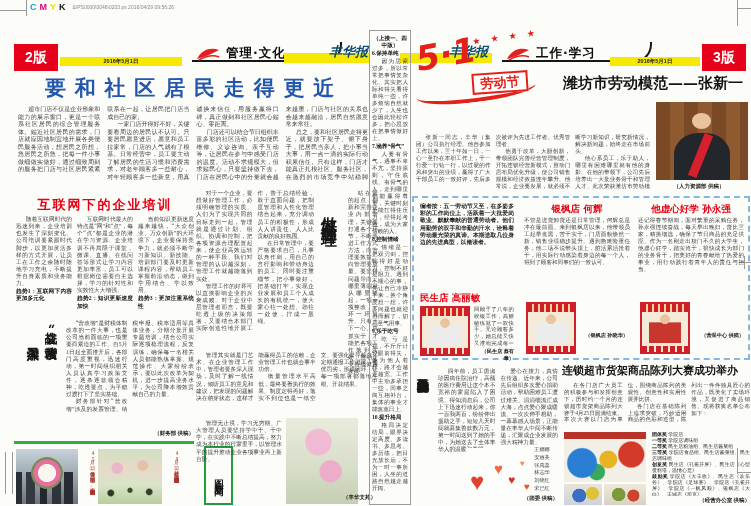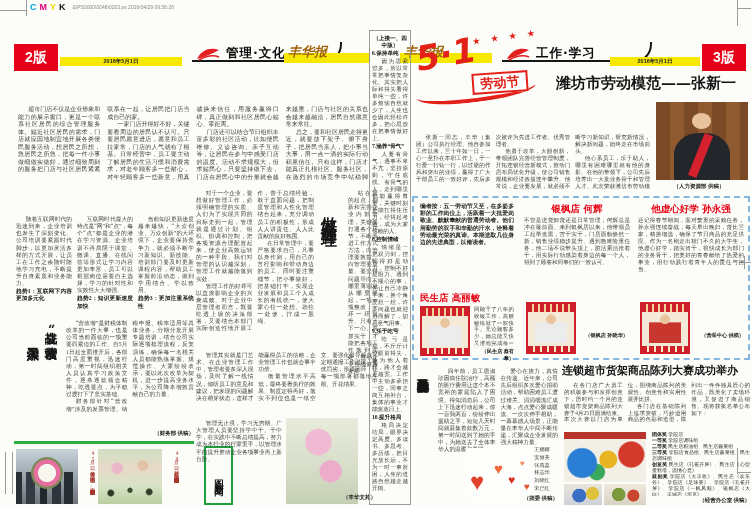--- a/index.html
+++ b/index.html
@@ -13,21 +13,21 @@
 .txt .sub{display:block;font-weight:bold;color:#151515;text-indent:0;margin:1px 0}
 .txt .credit,.creditline{display:block;text-align:right;font-weight:bold;color:#222}
 .c2{column-count:2;column-gap:5px}
 .c3{column-count:3;column-gap:5px}
 .c4{column-count:4;column-gap:7px}
 .badge{background:#e60019;color:#fff;display:flex;align-items:center;justify-content:center;
   font-family:"Liberation Sans","DejaVu Sans",sans-serif;font-weight:bold;font-size:14px}
 .ystrip{background:#f6e800}
 .datetxt{font-size:5.5px;font-weight:bold;color:#222;text-align:center;line-height:9px;
   font-family:"Liberation Sans",sans-serif}
-.papername{color:#a16207;font-weight:bold;font-style:italic;font-size:13px;text-align:left;
+.papername{color:#0c4a6e;font-weight:bold;font-style:italic;font-size:13px;text-align:right;
   font-family:"DejaVu Serif",serif}
 .sectionname{font-weight:bold;font-size:12.5px;color:#0d0d0d;font-family:"DejaVu Sans","Liberation Sans",sans-serif;letter-spacing:1px}
 .bracket{border-bottom:2.5px solid #161616;border-right:2.5px solid #161616;border-bottom-right-radius:16px 18px}
 .bluehead{color:#2257ad;font-weight:bold;text-align:center;letter-spacing:.42em;font-size:21px;
   font-family:"DejaVu Sans","Liberation Sans",sans-serif;white-space:nowrap}
 .redhead{color:#e60012;font-weight:bold;text-align:center;font-family:"DejaVu Sans",sans-serif}
 .vtitle{writing-mode:vertical-rl;text-orientation:upright;font-weight:bold;color:#161616;
   font-family:"DejaVu Serif",serif;overflow:hidden}
 .photo{overflow:hidden;position:absolute}
 .vcap{writing-mode:vertical-rl;text-orientation:upright;font-size:5.2px;line-height:1.35;color:#a8352b;overflow:hidden}
@@ -79,27 +79,29 @@
   <span class="abs" style="left:196px;top:46px">
     <svg width="24" height="16" viewBox="0 0 24 16">
         <path d="M1 13 C6 3 15 1 23 4 C17 7 9 11 1 13Z" fill="#e31f1f"></path>
         <path d="M3 14 C10 10 18 9 23 11" fill="none" stroke="#e31f1f" stroke-width="1.6"></path>
       </svg>
   </span>
   <div class="abs sectionname" style="left:226px;top:45px">管理·文化</div>
   <div class="abs ystrip" style="left:284px;top:53px;width:86px;height:10px"></div>
   <div class="abs papername" style="left:288px;top:43px;width:80px">丰华报</div>
 
+  <div class="abs bluehead" style="left:20px;top:74px;width:348px">要和社区居民走得更近</div>
   <div class="abs txt c4" style="left:18px;top:106px;width:350px;height:82px">
     <span class="para">超市门店不仅是企业形象和能力的展示窗口，更是一个联系社区居民的综合管理服务体。贴近社区居民的需求，门店就应因地制宜地开展各类便民服务活动，想居民之所想，急居民之所急，把每一件小事做细做实做好，通过细致周到的服务把门店与社区居民紧紧联系在一起，让居民把门店当成自己的家。</span>
     <span class="para">一家门店开得好不好，关键要看周边的居民认不认可。只要居民愿意进店，愿意和员工拉家常，门店的人气就有了根基。日常经营中，员工要主动了解居民的生活习惯和消费需求，对老年顾客多一些耐心，对年轻顾客多一些新意，用真诚换来信任，用服务赢得口碑，真正做到和社区居民心贴心、零距离。</span>
     <span class="para">门店还可以结合节日组织丰富多彩的社区活动，比如便民维修、义诊咨询、亲子互动等，让居民在参与中感受门店的温度。活动不求规模大，但求贴民心，只要坚持做下去，门店在居民心中的分量就会越来越重，门店与社区的关系也会越来越融洽，居民自然愿意常来常往。</span>
     <span class="para">总之，要和社区居民走得更近，就要放下架子、俯下身子，把居民当亲人，把小事当大事，用一点一滴的实际行动积累信任。只有这样，门店才能真正扎根社区、服务社区，在激烈的市场竞争中站稳脚跟，赢得发展的主动权，最终实现门店与社区居民的互利双赢。</span>
   </div>
 
+  <div class="abs redhead" style="left:16px;top:196px;width:178px;font-size:13px;letter-spacing:2px">互联网下的企业培训</div>
   <div class="abs txt c3" style="left:16px;top:216px;width:178px;height:100px;font-size:5.7px">
     <span class="para">随着互联网时代的迅速到来，企业培训也发生了深刻变化。公司培训要紧跟时代脚步，以更加灵活多样的方式开展，让员工在工作之余随时随地学习充电，不断提升自身素质和业务能力。</span>
     <span class="sub">趋势1：互联网下内容更加多元化</span>
     <span class="para">互联网时代最大的特点是“网”和“点”，每个“点”都是企业的潜在学习资源。企业培训不再局限于课堂，微课、直播、在线问答等形式让学习内容更加丰富，员工可以根据岗位需要自主选择，学习的针对性和实效性大大增强。</span>
     <span class="sub">趋势2：知识更新速度加快</span>
     <span class="para">当前知识更新速度越来越快，“大众创业、万众创新”的大环境下，企业要保持竞争力，就必须不断学习新知识、新技能。培训部门要及时更新课程内容，帮助员工掌握前沿动态，做到学用结合、学以致用。</span>
     <span class="sub">趋势3：更加注重系统性</span>
 
   </div>
 
@@ -183,21 +185,21 @@
     <span class="para">格局决定结局，眼界决定高度。多读书、多思考、多历练，把目光放长远，不为一时一事所困，人生的道路自然越走越开阔。</span>
   </div>
 
   <div class="abs" style="left:414px;top:32px;width:148px;height:100px">
     <span class="abs" style="left:2px;top:2px;font:italic bold 34px 'DejaVu Sans',sans-serif;color:#e32119;transform:rotate(-10deg)">5·1</span>
     <span class="abs" style="left:58px;top:0;font-size:9px;color:#e32119;letter-spacing:4px;transform:rotate(-8deg)">★ ★ ★ ★</span>
     <span class="abs" style="left:2px;top:48px;width:120px;height:22px;border-bottom:4px solid #e32119;border-radius:50%;transform:rotate(-7deg)"></span>
     <span class="abs" style="left:58px;top:40px;width:56px;height:21px;border:2px solid #e32119;color:#e32119;font:bold 13px 'DejaVu Sans',sans-serif;display:flex;align-items:center;justify-content:center;transform:rotate(-4deg);background:#fff">劳动节</span>
   </div>
 
-  <div class="abs" style="left:556px;top:74px;width:194px;font:bold 15px 'DejaVu Serif',serif;color:#141414;white-space:nowrap">潍坊市劳动模范——张新一</div>
+  <div class="abs" style="left:556px;top:74px;width:194px;font:bold 15px 'DejaVu Serif',serif;color:#141414;text-align:center;white-space:nowrap">潍坊市劳动模范——张新一</div>
   <div class="abs txt c3" style="left:416px;top:134px;width:234px;height:58px;font-size:5.6px">
     <span class="para">张新一同志，丰华（集团）公司执行经理。他自参加工作以来，三十年如一日，一心一意扑在本职工作上，干一行爱一行钻一行，以过硬的作风和突出的业绩，赢得了广大干部员工的一致好评，先后多次被评为先进工作者、优秀管理者。</span>
     <span class="para">他勇于改革，大胆创新，带领团队完善经营管理制度，开拓连锁经营新模式，推动门店布局优化升级，使公司销售规模和经济效益连年攀升。他常说，企业要发展，就必须不断学习新知识，研究新情况，解决新问题，始终走在市场前头。</span>
     <span class="para">他心系员工，乐于助人，哪里有困难哪里就有他的身影。在他的带领下，公司先后培养出一大批业务骨干和管理人才。此次荣获潍坊市劳动模范称号，是对他多年辛勤耕耘的充分肯定，全体员工要以他为榜样，立足岗位，争创一流。</span>
   </div>
   <div class="photo" style="left:656px;top:102px;width:92px;height:78px;background:repeating-linear-gradient(90deg,#7a4a26 0 14px,#8f5a30 14px 28px)">
     <div class="abs" style="left:20%;bottom:0;width:60%;height:60%;background:#23262b;border-radius:45% 45% 0 0"></div>
     <div class="abs" style="left:39%;top:14%;width:21%;height:20%;background:#e8c39e;border-radius:50%"></div>
     <div class="abs" style="left:44%;top:40%;width:9px;height:58%;background:#d5212e;transform:rotate(22deg)"></div>
   </div>

